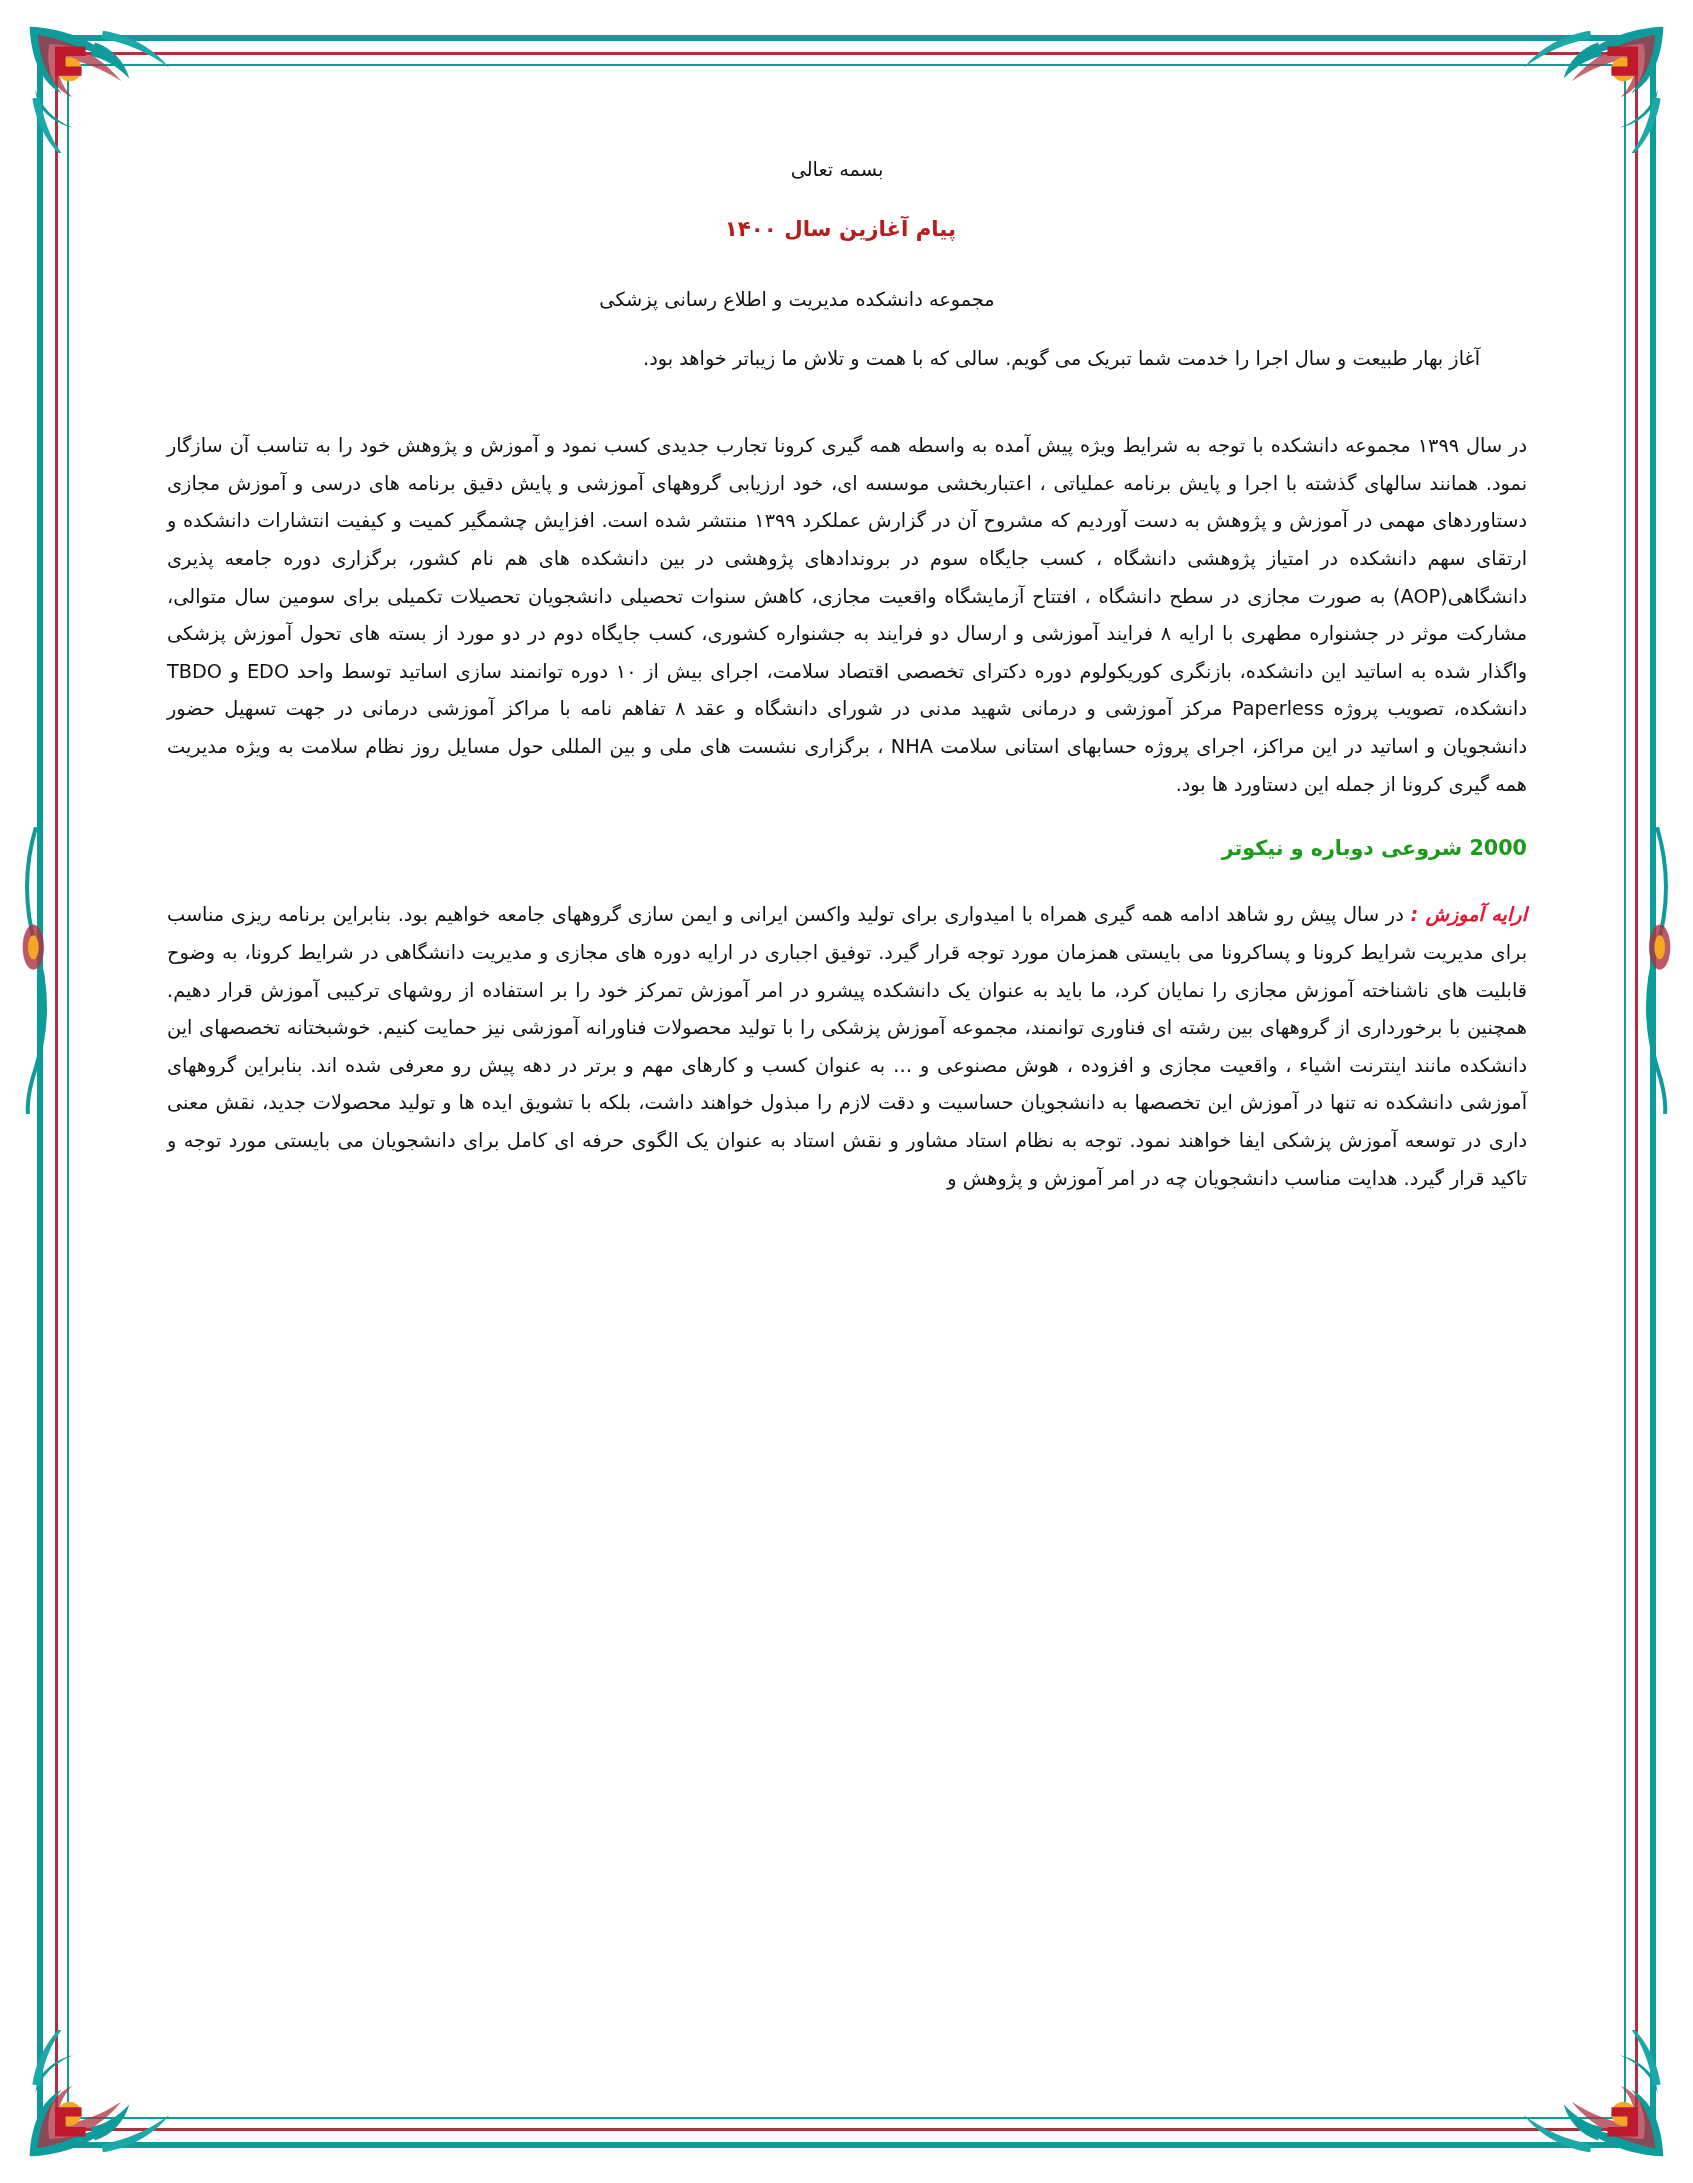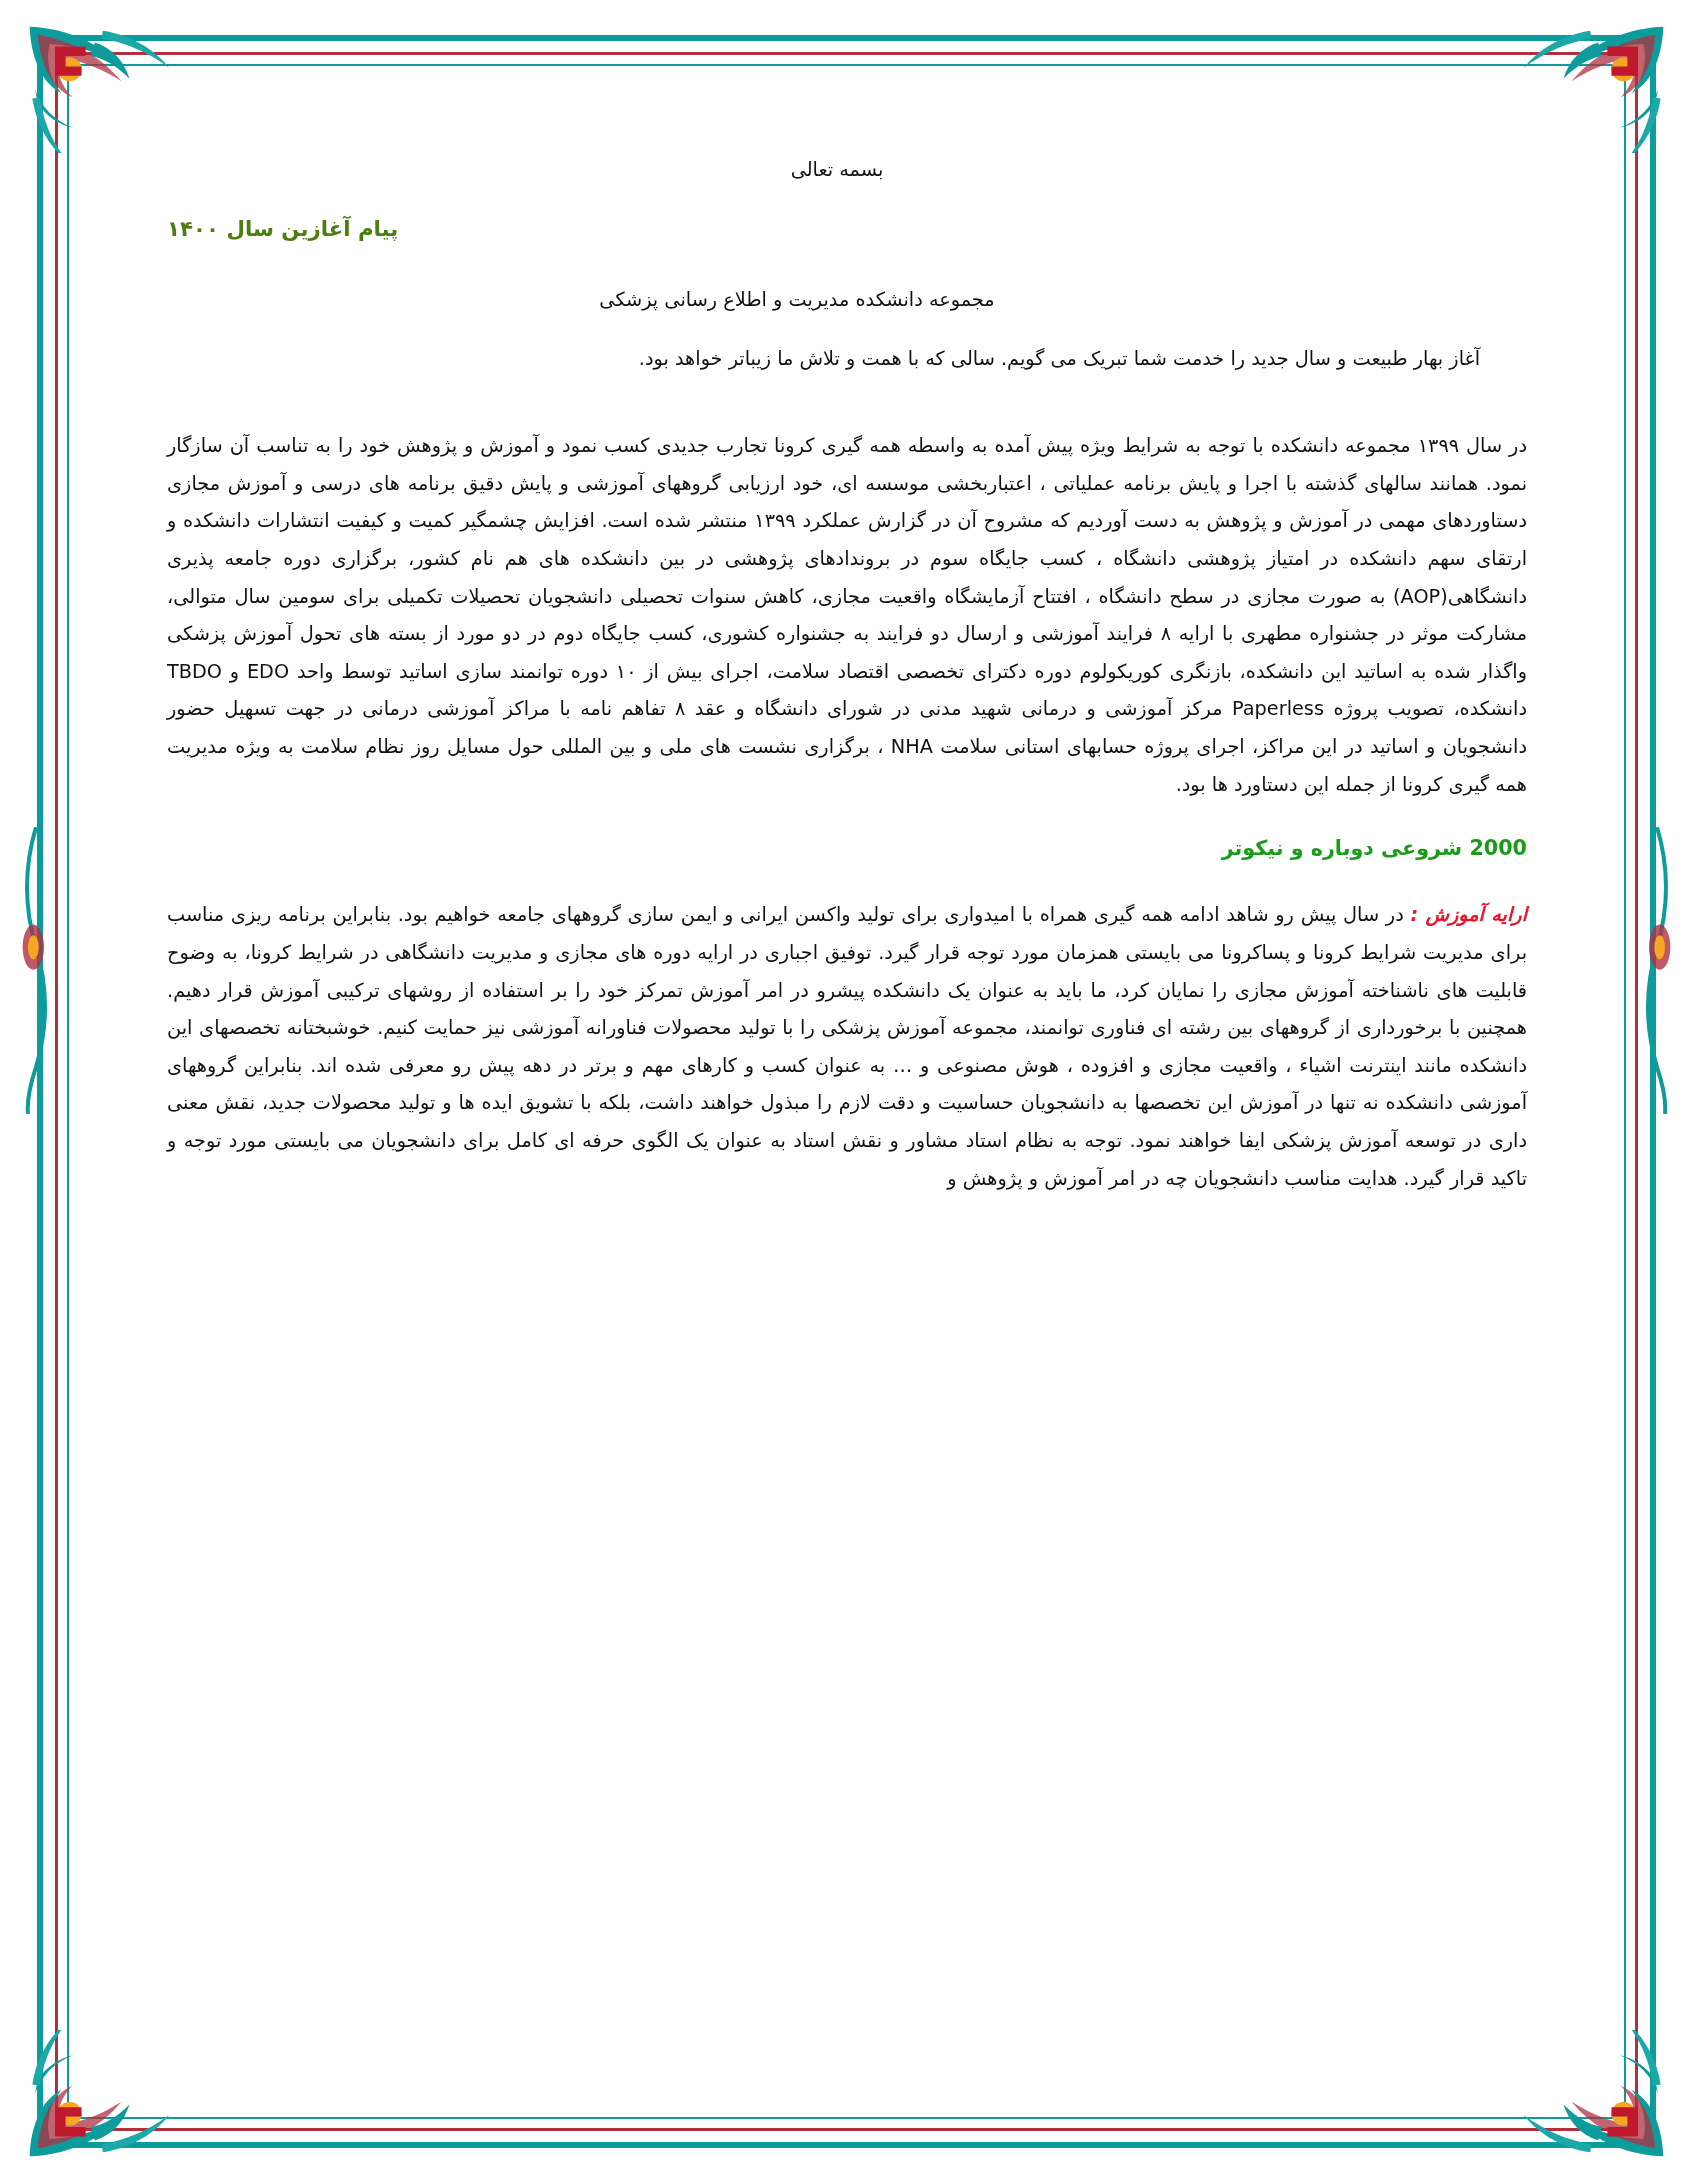--- a/index.html
+++ b/index.html
@@ -80,22 +80,22 @@
   .line-basmala {
     font-size: 19.3px;
     color: #111;
     text-align: center;
     margin: 0 0 35px 0;
     padding-right: 20px;
   }
   .title-msg {
     font-size: 21.3px;
     font-weight: bold;
-    color: #4d7c0f;
-    text-align: left;
+    color: #b91c1c;
+    text-align: center;
     margin: 0 0 47px 0;
     padding-right: 13.3px;
   }
   .lead {
     font-size: 19.3px;
     color: #111;
     margin: 0 0 36px 0;
     text-align: center;
     padding-right: 100px;
   }
@@ -201,21 +201,21 @@
   </div>
 
   <div class="content">
 
     <div class="line-basmala">بسمه تعالی</div>
 
     <div class="title-msg">پیام آغازین سال ۱۴۰۰</div>
 
     <div class="lead">مجموعه دانشکده مدیریت و اطلاع رسانی پزشکی</div>
 
-    <div class="lead2">آغاز بهار طبیعت و سال جدید را خدمت شما تبریک می گویم.  سالی که با همت و تلاش ما زیباتر خواهد بود.</div>
+    <div class="lead2">آغاز بهار طبیعت و سال اجرا را خدمت شما تبریک می گویم.  سالی که با همت و تلاش ما زیباتر خواهد بود.</div>
 
     <p class="body">در سال ۱۳۹۹ مجموعه دانشکده با توجه به شرایط ویژه پیش آمده به واسطه همه گیری کرونا تجارب جدیدی کسب نمود و آموزش و پژوهش خود را به تناسب آن سازگار نمود. همانند سالهای گذشته با اجرا و پایش برنامه عملیاتی ، اعتباربخشی موسسه ای، خود ارزیابی گروههای آموزشی و پایش دقیق برنامه های درسی و آموزش مجازی دستاوردهای مهمی در آموزش و پژوهش به دست آوردیم که مشروح آن در گزارش عملکرد ۱۳۹۹ منتشر شده است.  افزایش چشمگیر کمیت و کیفیت انتشارات دانشکده و ارتقای سهم دانشکده در امتیاز پژوهشی دانشگاه ، کسب جایگاه سوم در بروندادهای پژوهشی در بین دانشکده های هم نام کشور، برگزاری دوره جامعه پذیری دانشگاهی(AOP) به صورت مجازی در سطح دانشگاه ،  افتتاح آزمایشگاه واقعیت مجازی، کاهش سنوات تحصیلی دانشجویان تحصیلات تکمیلی برای سومین سال متوالی،  مشارکت موثر در جشنواره مطهری با ارایه ۸ فرایند آموزشی  و ارسال دو فرایند به جشنواره کشوری، کسب جایگاه دوم در دو مورد از بسته های تحول آموزش پزشکی واگذار شده به اساتید این دانشکده، بازنگری کوریکولوم دوره دکترای تخصصی اقتصاد سلامت،  اجرای بیش از ۱۰ دوره توانمند سازی اساتید توسط واحد EDO و TBDO دانشکده، تصویب پروژه Paperless مرکز آموزشی و درمانی شهید مدنی در شورای دانشگاه و عقد ۸ تفاهم نامه با مراکز آموزشی درمانی در جهت تسهیل حضور دانشجویان و اساتید در این مراکز، اجرای پروژه حسابهای استانی سلامت NHA ، برگزاری نشست های ملی و بین المللی حول مسایل روز نظام سلامت به ویژه مدیریت همه گیری کرونا از جمله این دستاورد ها بود.</p>
 
     <div class="heading-green">2000 شروعی دوباره و نیکوتر</div>
 
     <p class="body">
       <span class="inline-red">ارایه آموزش :</span>
       <span>در سال پیش رو شاهد ادامه همه گیری همراه با امیدواری برای تولید واکسن ایرانی و ایمن سازی گروههای جامعه خواهیم بود. بنابراین برنامه ریزی مناسب برای مدیریت شرایط کرونا و پساکرونا می بایستی همزمان مورد توجه قرار گیرد. توفیق اجباری در ارایه دوره های مجازی و مدیریت دانشگاهی در شرایط کرونا، به وضوح قابلیت های ناشناخته آموزش مجازی را نمایان کرد، ما باید به عنوان یک دانشکده پیشرو در امر آموزش تمرکز خود را بر استفاده از روشهای ترکیبی آموزش قرار دهیم. همچنین با برخورداری از گروههای بین رشته ای فناوری توانمند،  مجموعه آموزش پزشکی را با تولید محصولات فناورانه آموزشی نیز حمایت کنیم. خوشبختانه تخصصهای این دانشکده مانند اینترنت اشیاء ، واقعیت مجازی و افزوده ، هوش مصنوعی و … به عنوان کسب و کارهای مهم و برتر در دهه پیش رو معرفی شده اند. بنابراین گروههای آموزشی دانشکده نه تنها در آموزش این تخصصها به دانشجویان حساسیت و دقت لازم را مبذول خواهند داشت، بلکه با تشویق ایده ها و تولید محصولات جدید، نقش معنی داری در توسعه آموزش پزشکی ایفا خواهند نمود. توجه به نظام استاد مشاور و نقش استاد به عنوان یک الگوی حرفه ای کامل برای دانشجویان می بایستی مورد توجه و تاکید قرار گیرد. هدایت مناسب دانشجویان چه در امر آموزش و پژوهش و</span>
     </p>
 

